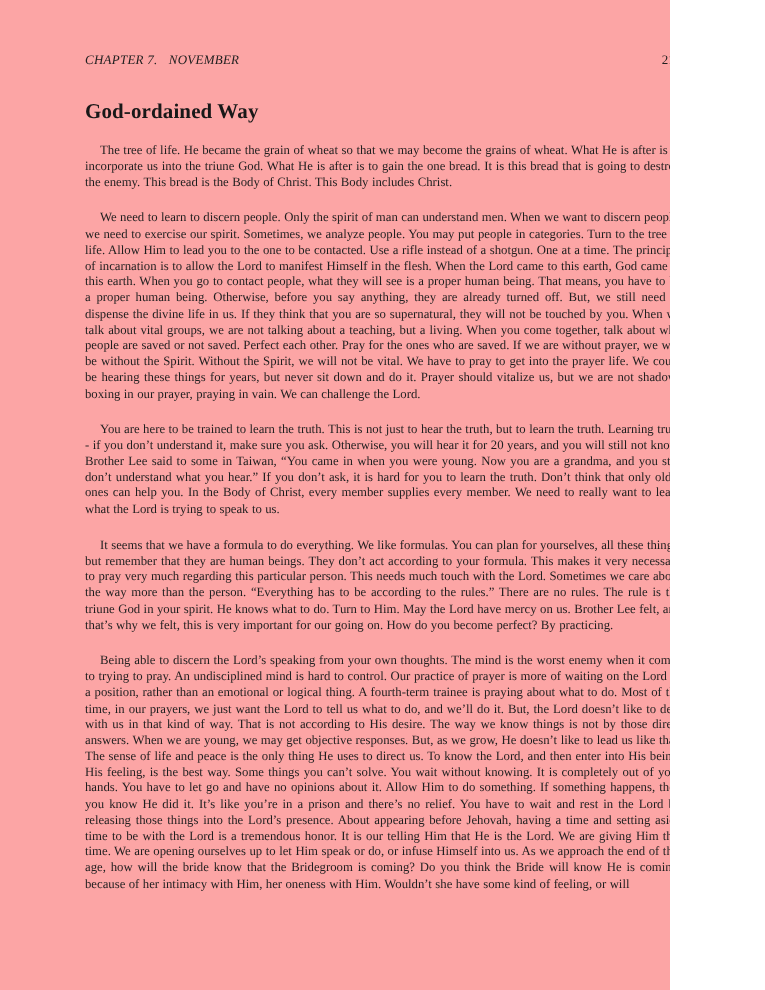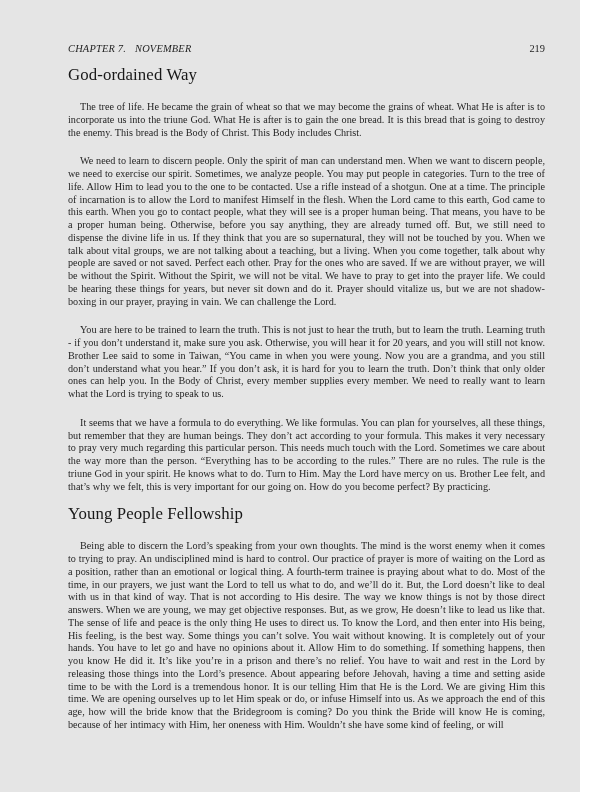--- a/index.html
+++ b/index.html
@@ -2,23 +2,23 @@
 <html><head>
 <meta charset="utf-8">
 <style>
   html, body {
     margin: 0;
     padding: 0;
     background: #ffffff;
   }
   .page {
     position: relative;
-    width: 580px;
+    width: 536px;
     height: 792px;
-    background: #e5e5e5;
+    background: #fca5a5;
     overflow: hidden;
     font-family: "Liberation Serif", "DejaVu Serif", serif;
     color: #1f1f1f;
   }
   .content {
     position: absolute;
     left: 68px;
     top: 42px;
     width: 477px;
   }
@@ -34,23 +34,23 @@
     letter-spacing: 0.2px;
   }
   .running-header .chapter .chapter-label {
     margin-right: 9px;
   }
   .running-header .page-number {
     font-style: normal;
   }
   h1.section-heading {
     font-size: 16.8px;
-    font-weight: normal;
+    font-weight: bold;
     line-height: 20px;
-    margin: 10px 0 8px 0;
+    margin: 24px 0 8px 0;
     color: #181818;
     letter-spacing: 0.1px;
   }
   p.body-paragraph {
     font-size: 10.2px;
     line-height: 12.75px;
     text-align: justify;
     text-indent: 12px;
     margin: 16px 0 11px 0;
     hyphens: none;
@@ -70,18 +70,17 @@
       <span class="page-number">219</span>
     </div>
 
     <h1 class="section-heading">God-ordained Way</h1>
 
     <p class="body-paragraph">The tree of life. He became the grain of wheat so that we may become the grains of wheat. What He is after is to incorporate us into the triune God. What He is after is to gain the one bread. It is this bread that is going to destroy the enemy. This bread is the Body of Christ. This Body includes Christ.</p>
     <p class="body-paragraph">We need to learn to discern people. Only the spirit of man can understand men. When we want to discern people, we need to exercise our spirit. Sometimes, we analyze people. You may put people in categories. Turn to the tree of life. Allow Him to lead you to the one to be contacted. Use a rifle instead of a shotgun. One at a time. The principle of incarnation is to allow the Lord to manifest Himself in the flesh. When the Lord came to this earth, God came to this earth. When you go to contact people, what they will see is a proper human being. That means, you have to be a proper human being. Otherwise, before you say anything, they are already turned off. But, we still need to dispense the divine life in us. If they think that you are so supernatural, they will not be touched by you. When we talk about vital groups, we are not talking about a teaching, but a living. When you come together, talk about why people are saved or not saved. Perfect each other. Pray for the ones who are saved. If we are without prayer, we will be without the Spirit. Without the Spirit, we will not be vital. We have to pray to get into the prayer life. We could be hearing these things for years, but never sit down and do it. Prayer should vitalize us, but we are not shadow-boxing in our prayer, praying in vain. We can challenge the Lord.</p>
     <p class="body-paragraph">You are here to be trained to learn the truth. This is not just to hear the truth, but to learn the truth. Learning truth - if you don’t understand it, make sure you ask. Otherwise, you will hear it for 20 years, and you will still not know. Brother Lee said to some in Taiwan, “You came in when you were young. Now you are a grandma, and you still don’t understand what you hear.” If you don’t ask, it is hard for you to learn the truth. Don’t think that only older ones can help you. In the Body of Christ, every member supplies every member. We need to really want to learn what the Lord is trying to speak to us.</p>
     <p class="body-paragraph">It seems that we have a formula to do everything. We like formulas. You can plan for yourselves, all these things, but remember that they are human beings. They don’t act according to your formula. This makes it very necessary to pray very much regarding this particular person. This needs much touch with the Lord. Sometimes we care about the way more than the person. “Everything has to be according to the rules.” There are no rules. The rule is the triune God in your spirit. He knows what to do. Turn to Him. May the Lord have mercy on us. Brother Lee felt, and that’s why we felt, this is very important for our going on. How do you become perfect? By practicing.</p>
 
-    <h1 class="section-heading">Young People Fellowship</h1>
 
     <p class="body-paragraph">Being able to discern the Lord’s speaking from your own thoughts. The mind is the worst enemy when it comes to trying to pray. An undisciplined mind is hard to control. Our practice of prayer is more of waiting on the Lord as a position, rather than an emotional or logical thing. A fourth-term trainee is praying about what to do. Most of the time, in our prayers, we just want the Lord to tell us what to do, and we’ll do it. But, the Lord doesn’t like to deal with us in that kind of way. That is not according to His desire. The way we know things is not by those direct answers. When we are young, we may get objective responses. But, as we grow, He doesn’t like to lead us like that. The sense of life and peace is the only thing He uses to direct us. To know the Lord, and then enter into His being, His feeling, is the best way. Some things you can’t solve. You wait without knowing. It is completely out of your hands. You have to let go and have no opinions about it. Allow Him to do something. If something happens, then you know He did it. It’s like you’re in a prison and there’s no relief. You have to wait and rest in the Lord by releasing those things into the Lord’s presence. About appearing before Jehovah, having a time and setting aside time to be with the Lord is a tremendous honor. It is our telling Him that He is the Lord. We are giving Him this time. We are opening ourselves up to let Him speak or do, or infuse Himself into us. As we approach the end of this age, how will the bride know that the Bridegroom is coming? Do you think the Bride will know He is coming, because of her intimacy with Him, her oneness with Him. Wouldn’t she have some kind of feeling, or will</p>
 
   </div>
 </div>
 
 </body></html>

